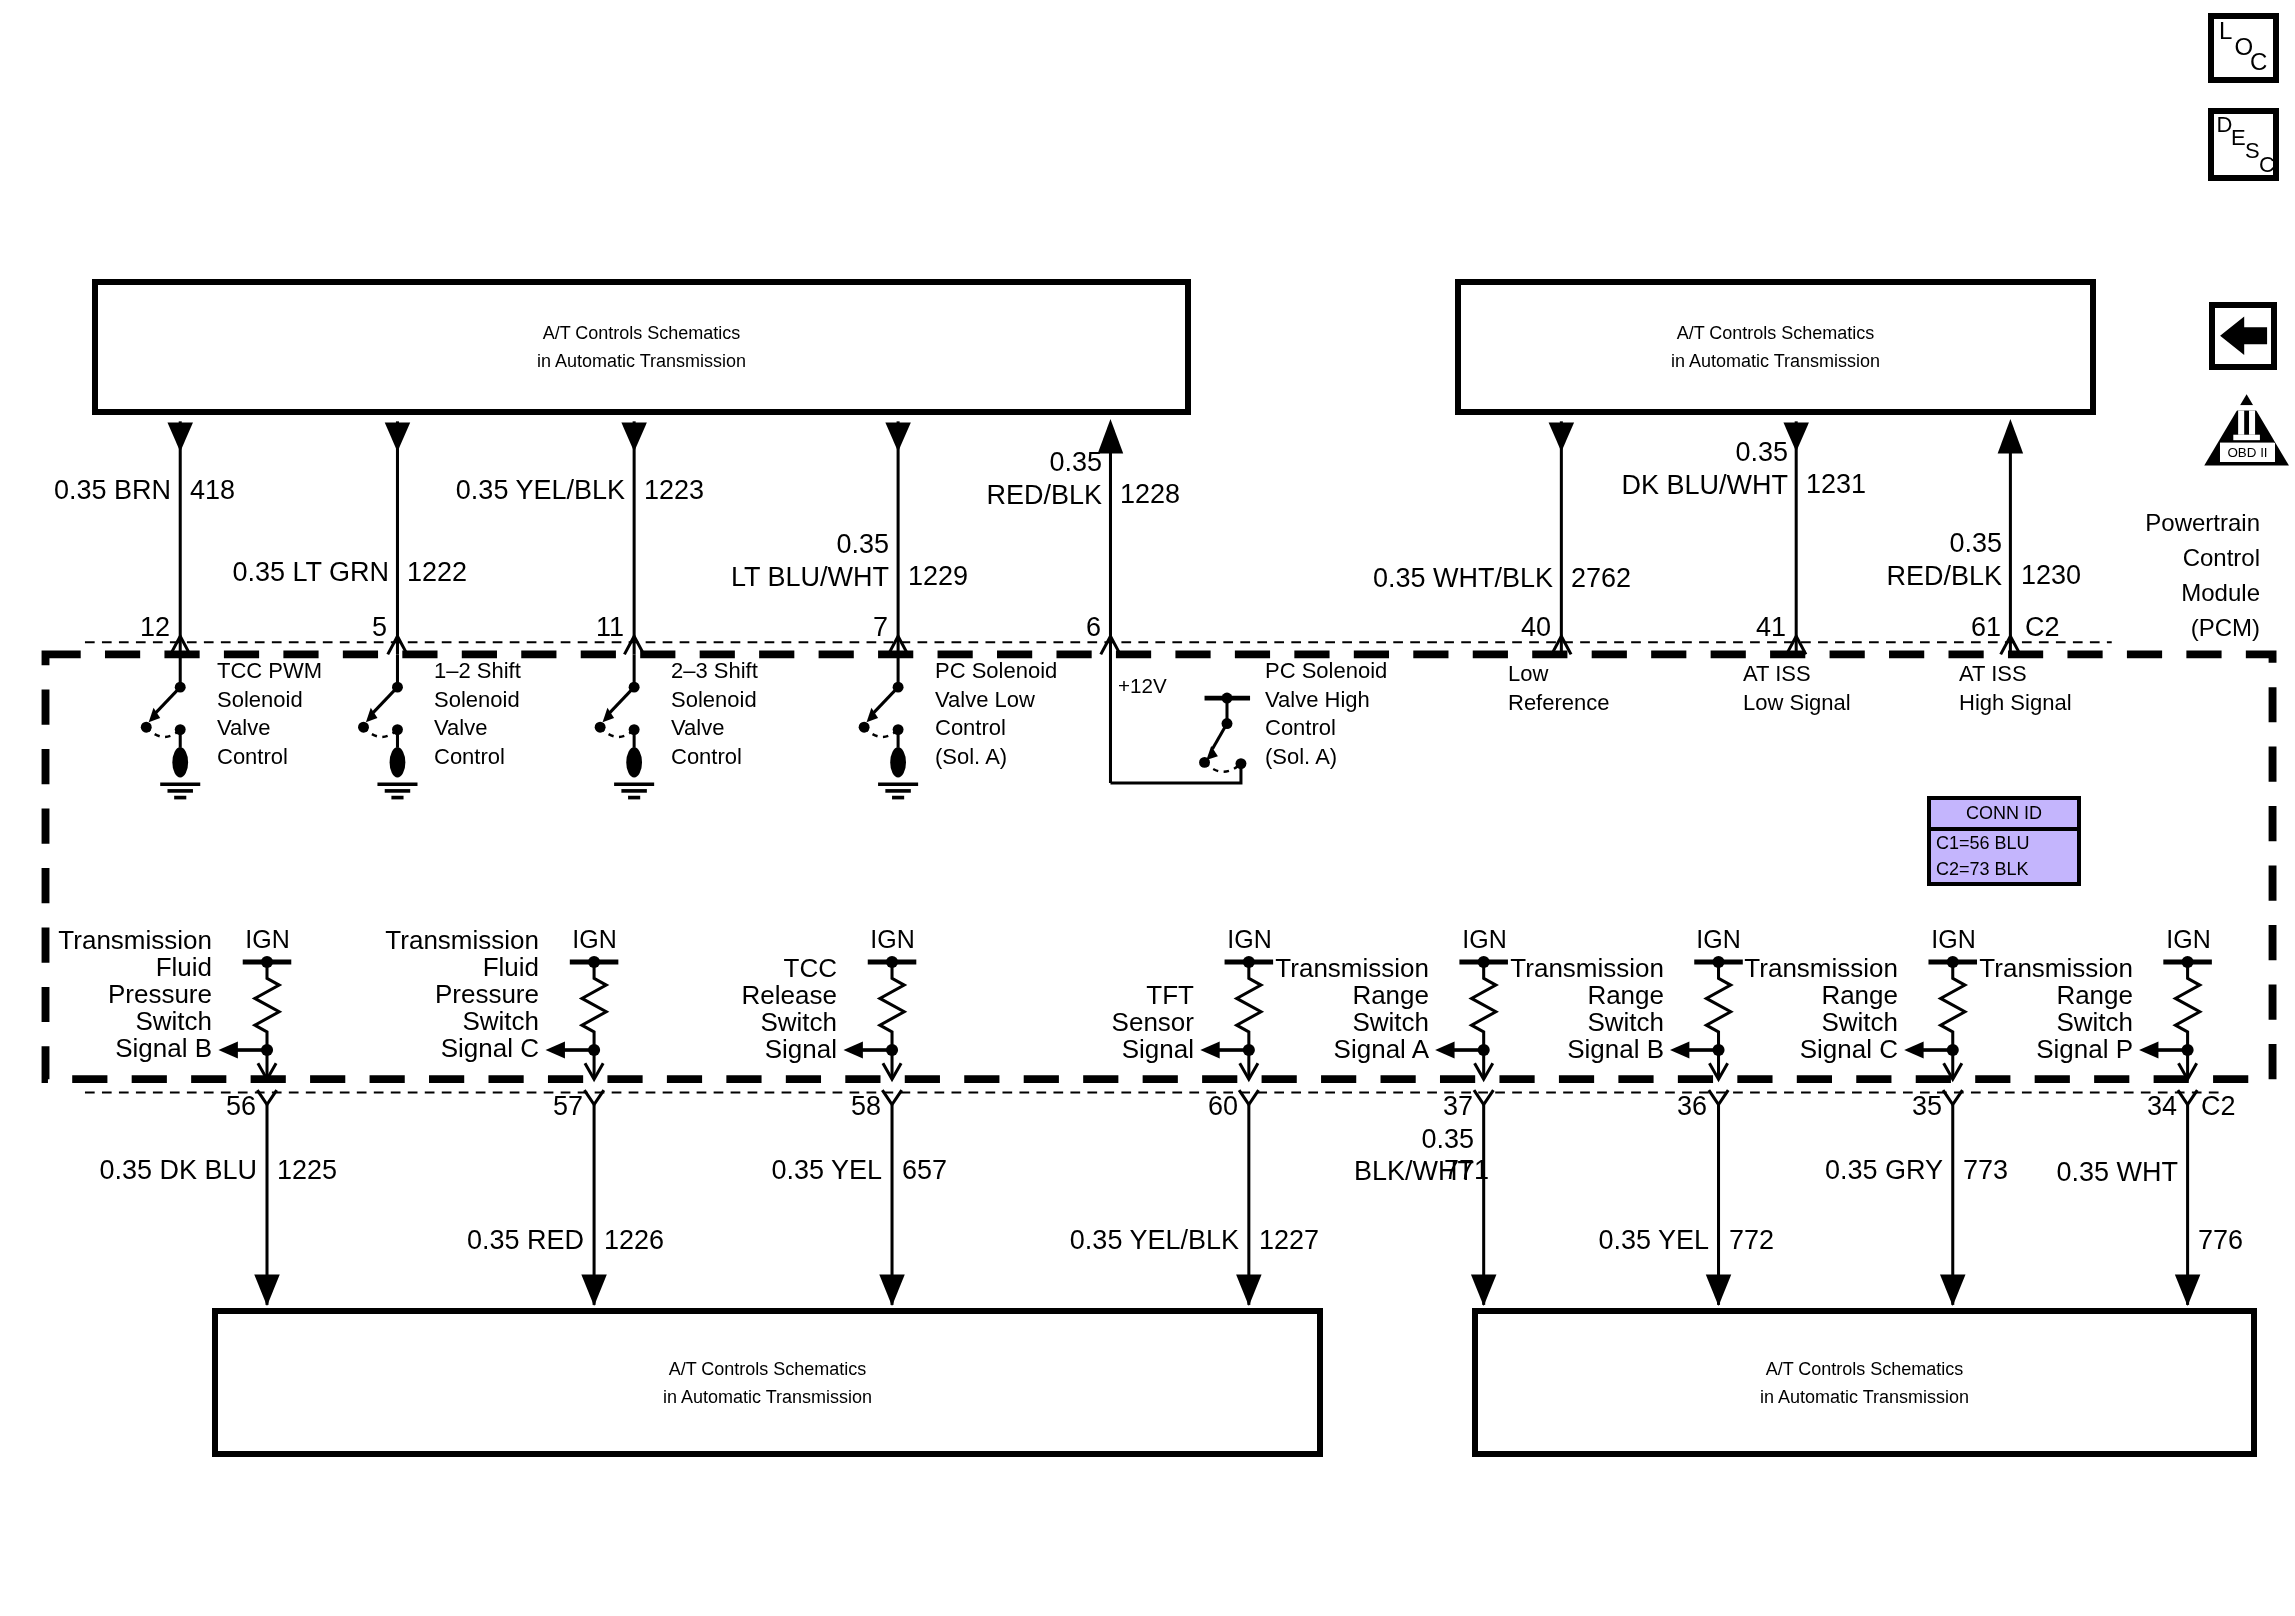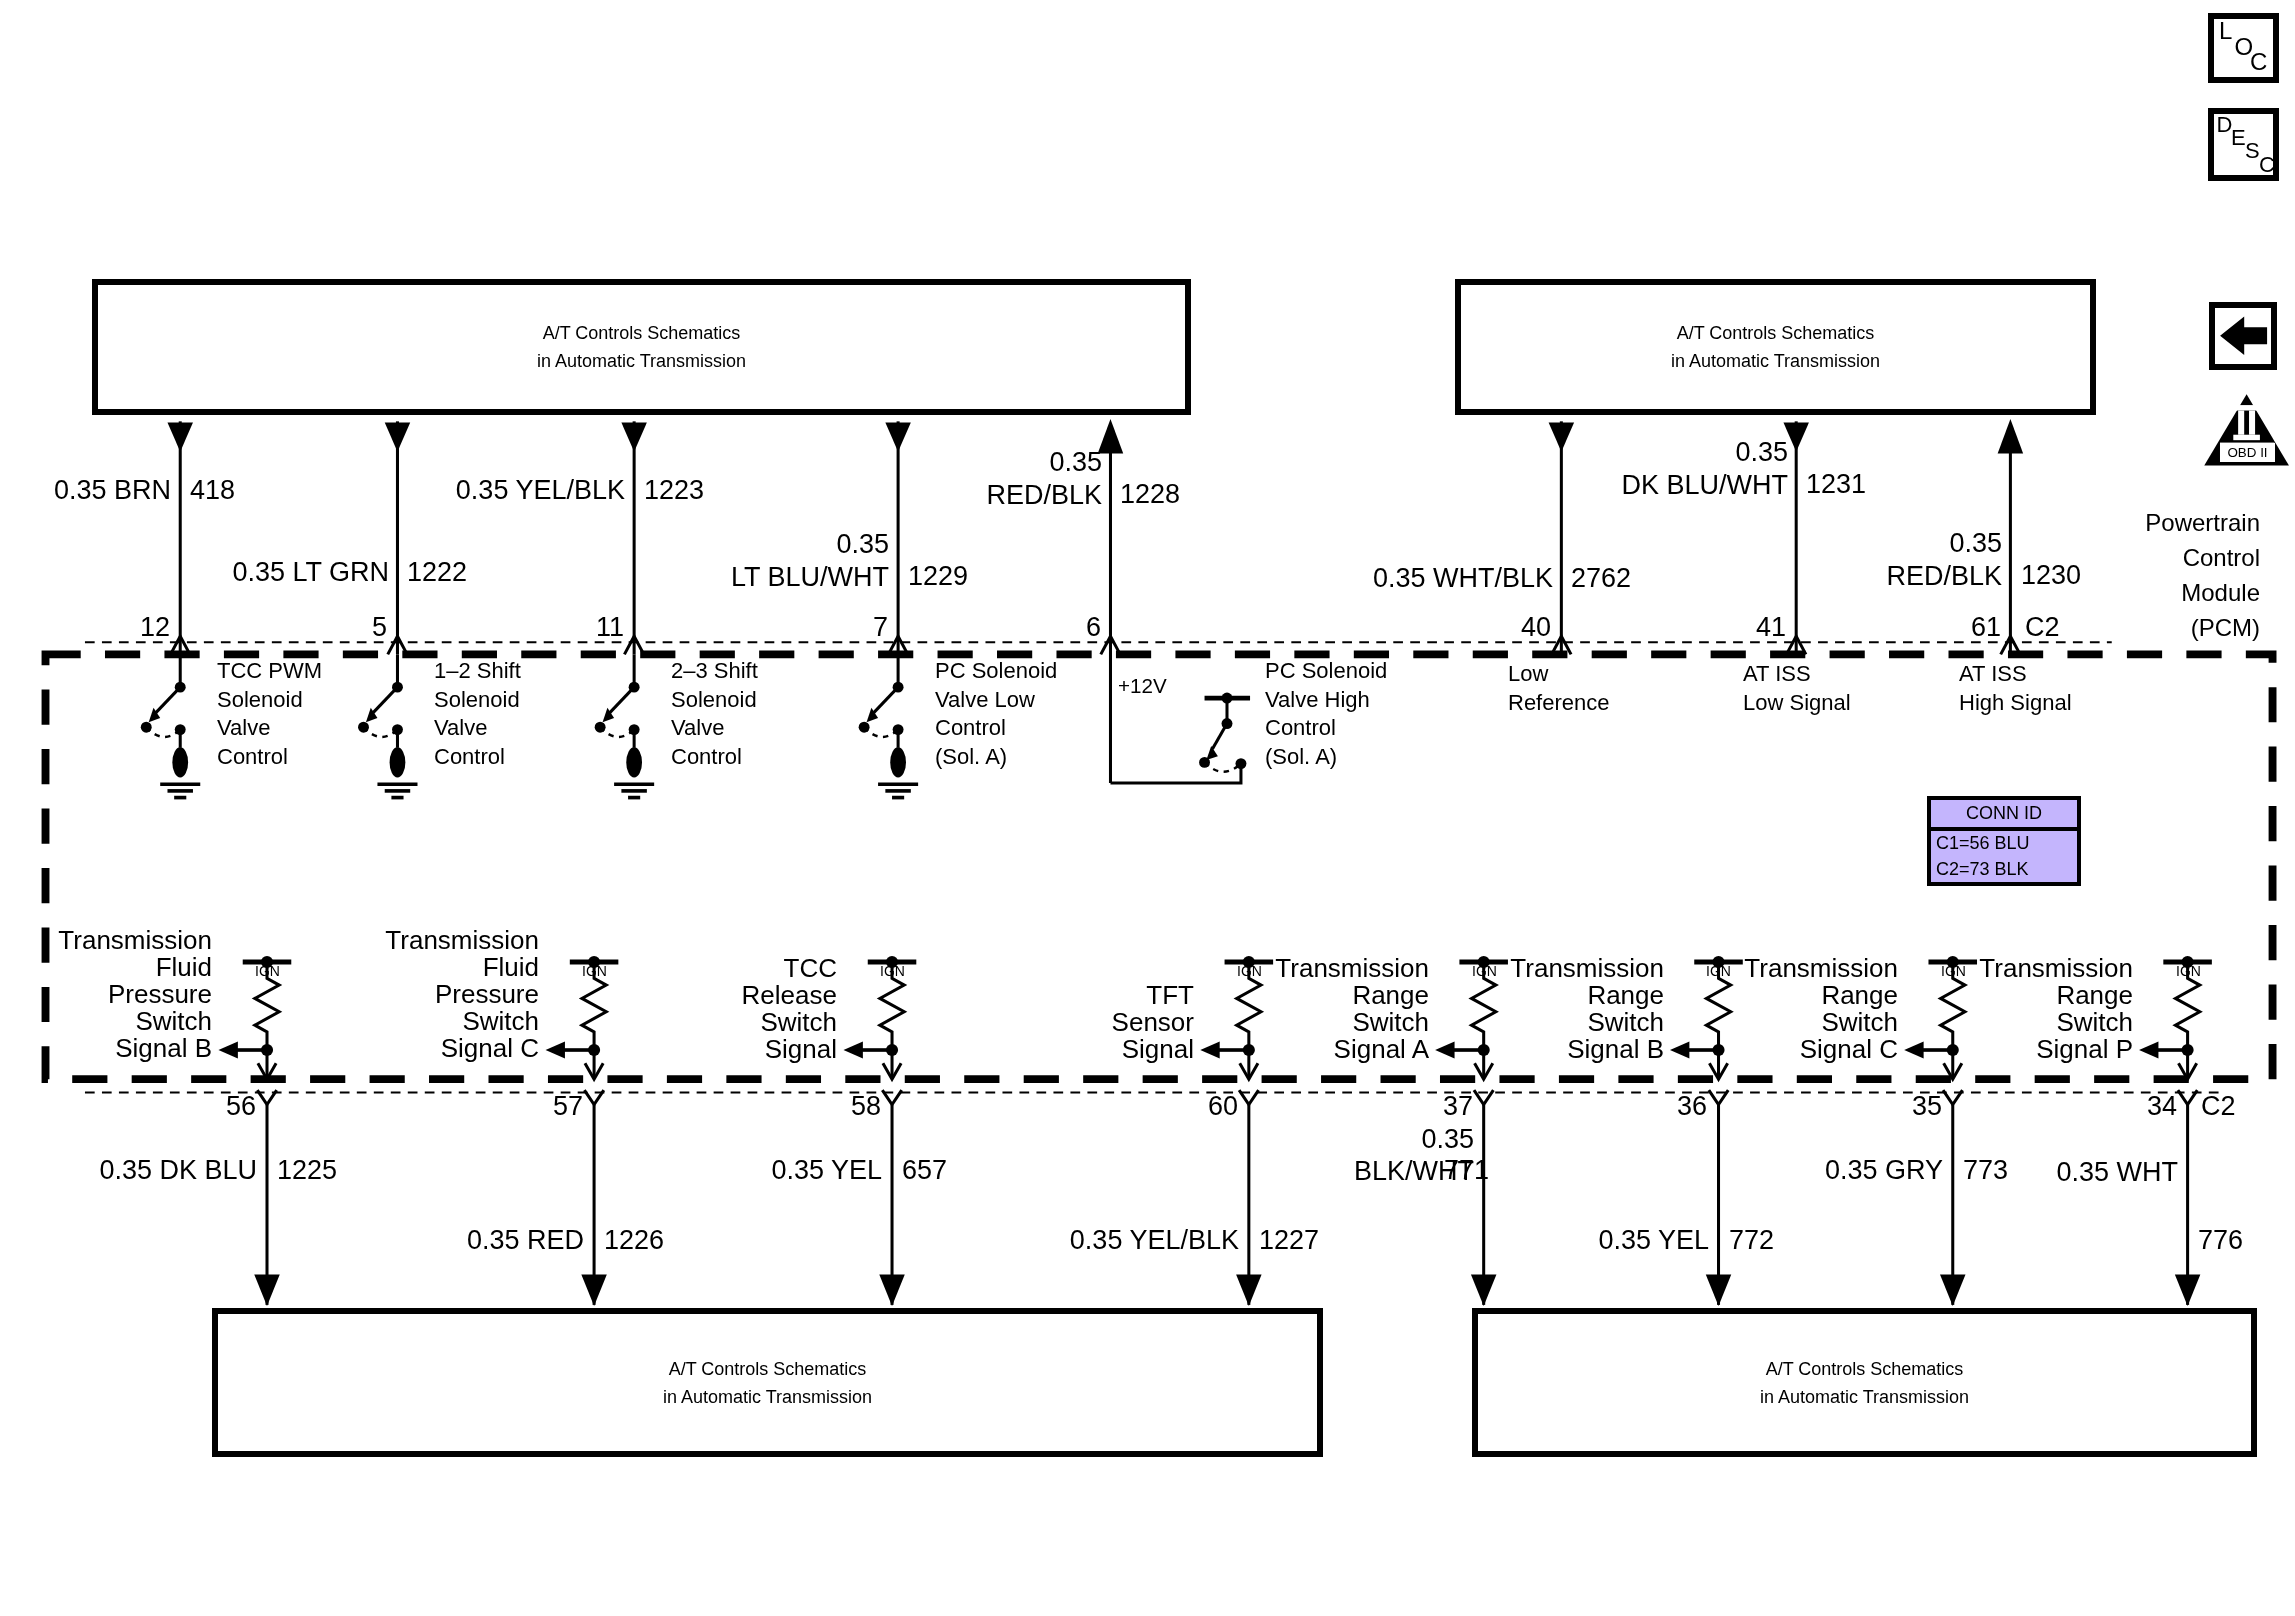--- a/index.html
+++ b/index.html
@@ -4,21 +4,21 @@
 <style>
   html,body{margin:0;padding:0;background:#fff;}
   body{width:2295px;height:1617px;position:relative;overflow:hidden;
        font-family:"Liberation Sans",sans-serif;color:#000;}
   .abs{position:absolute;}
   .wl{font-size:27px;white-space:nowrap;}
   .wl2 span{display:block;text-align:right;line-height:33px;}
   .pin{font-size:27px;white-space:nowrap;}
   .fn{font-size:22px;line-height:28.5px;white-space:nowrap;}
   .fnr{font-size:26px;line-height:27px;text-align:right;white-space:nowrap;}
-  .ign{font-size:14px;width:85px;text-align:center;margin-top:38px;}
+  .ign{font-size:25px;width:85px;text-align:center;}
   .tbox{border:6px solid #000;display:flex;flex-direction:column;
         align-items:center;justify-content:center;text-align:center;
         font-size:18px;line-height:28px;background:#fff;}
   .cornerbox{border:6px solid #000;background:#fff;}
   .cornerbox span{position:absolute;font-size:24px;}
   .connid{border:4.9px solid #000;background:#c4b5fd;}
   .connid .hd{border-bottom:4.9px solid #000;text-align:center;
               font-size:18px;line-height:27px;height:27px;}
   .connid .rw{font-size:18px;line-height:25.5px;padding-left:4.9px;white-space:nowrap;}
   svg .ln{stroke:#000;stroke-width:5;fill:none;}

